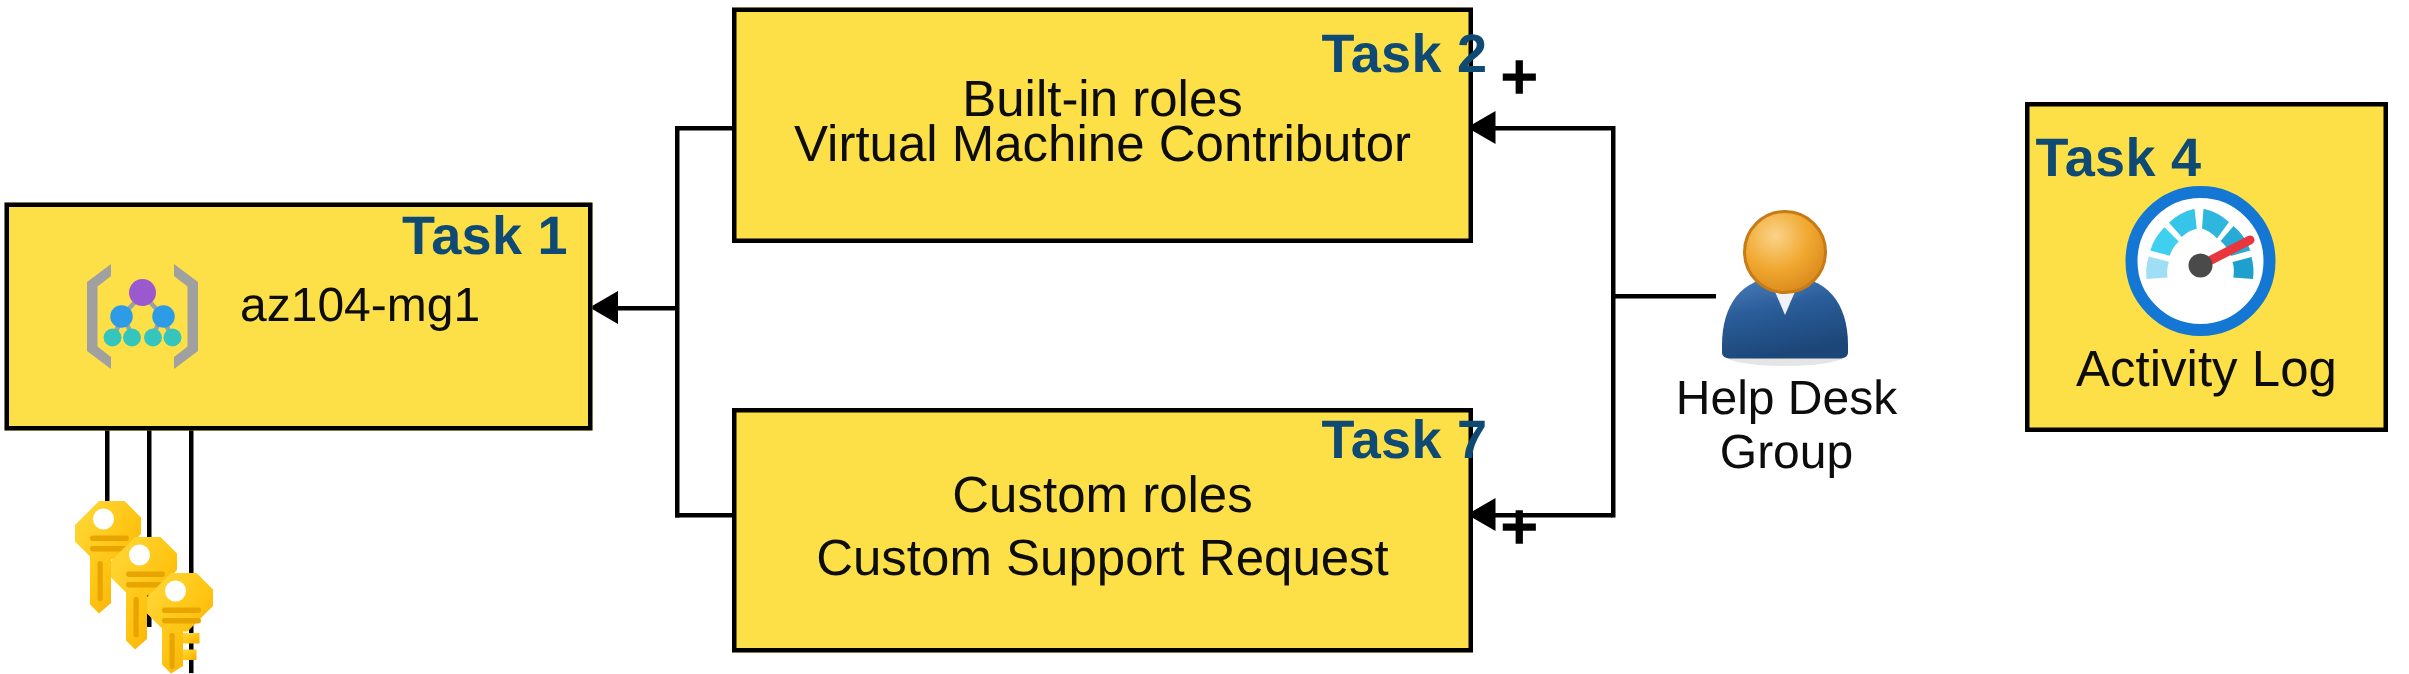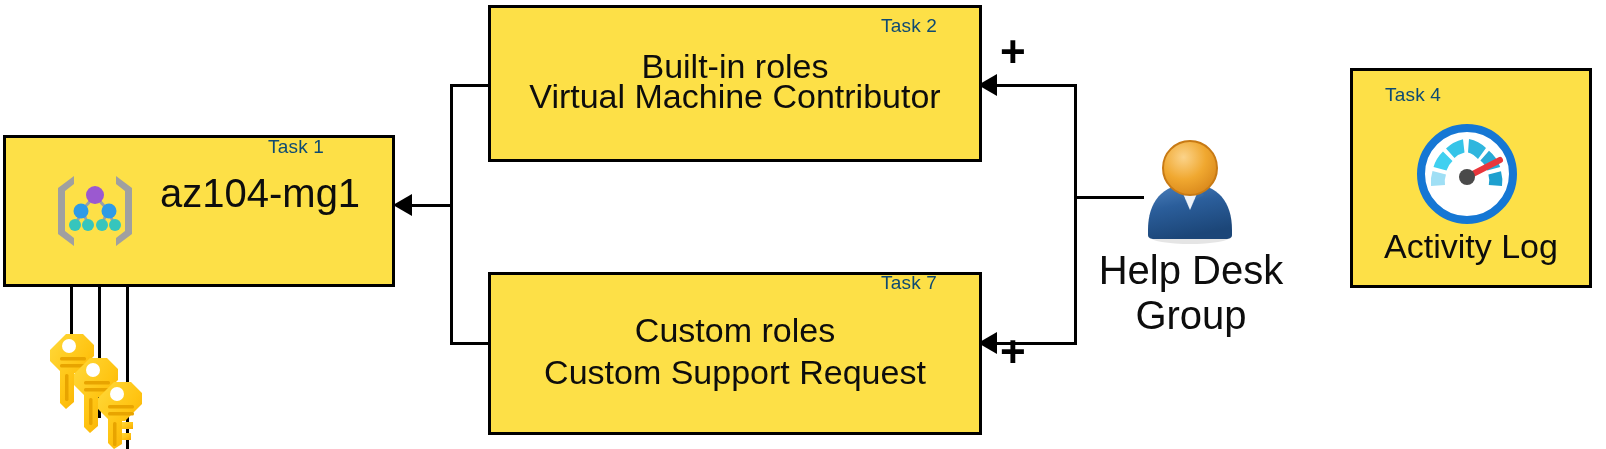--- a/index.html
+++ b/index.html
@@ -21,63 +21,63 @@
 
   
   .task-box {
     position: absolute;
     background: #fde047;
     border: 3px solid #000000;
   }
   .task-label {
     position: absolute;
     color: #0E4A73;
-    font-weight: normal;
-    font-size: 19px;
+    font-weight: bold;
+    font-size: 36px;
     letter-spacing: .2px;
     white-space: nowrap;
   }
   .box-text {
     position: absolute;
     color: #0D0D0D;
     font-size: 34px;
     line-height: 1.22;
     white-space: nowrap;
     text-align: center;
   }
 
   
   #task1 { left: 3px; top: 135px; width: 392px; height: 152px; }
   #task1-label { left: 268px; top: 136px; }
-  #task1-title  { left: 160px; top: 169px; font-size: 40px; }
+  #task1-title  { left: 160px; top: 184px; font-size: 32px; }
   #mg-icon { position: absolute; left: 52px; top: 170px; width: 86px; height: 82px; }
 
   
   #task2 { left: 488px; top: 5px; width: 494px; height: 157px; }
   #task2-label { left: 881px; top: 15px; }
   #task2-l1 { left: 0; right: 0; top: 38px; }
   #task2-l2 { left: 0; right: 0; top: 68px; }
 
   
   #task3 { left: 488px; top: 272px; width: 494px; height: 163px; }
   #task3-label { left: 881px; top: 272px; }
   #task3-l1 { left: 0; right: 0; top: 35px; }
   #task3-l2 { left: 0; right: 0; top: 77px; }
 
   
   #task4 { left: 1350px; top: 68px; width: 242px; height: 220px; }
-  #task4-label { left: 1385px; top: 84px; }
+  #task4-label { left: 1357px; top: 84px; }
   #task4-title { left: 1350px; width: 242px; top: 226px; }
   #gauge-icon { position: absolute; left: 1408px; top: 124px; width: 118px; height: 100px; }
 
   
   #person-icon { position: absolute; left: 1136px; top: 138px; width: 108px; height: 110px; }
   #hdg-label {
     position: absolute; left: 1078px; top: 248px; width: 226px;
-    text-align: center; font-size: 40px; line-height: 1.12; color: #0D0D0D;
+    text-align: center; font-size: 32px; line-height: 1.12; color: #0D0D0D;
   }
 
   
   #keys-icon { position: absolute; left: 36px; top: 310px; width: 120px; height: 139px; }
 
   
   .ln { position: absolute; background: #000000; }
   .ln-h { height: 3px; }
   .ln-v { width: 3px; }
   .arrow-left {

